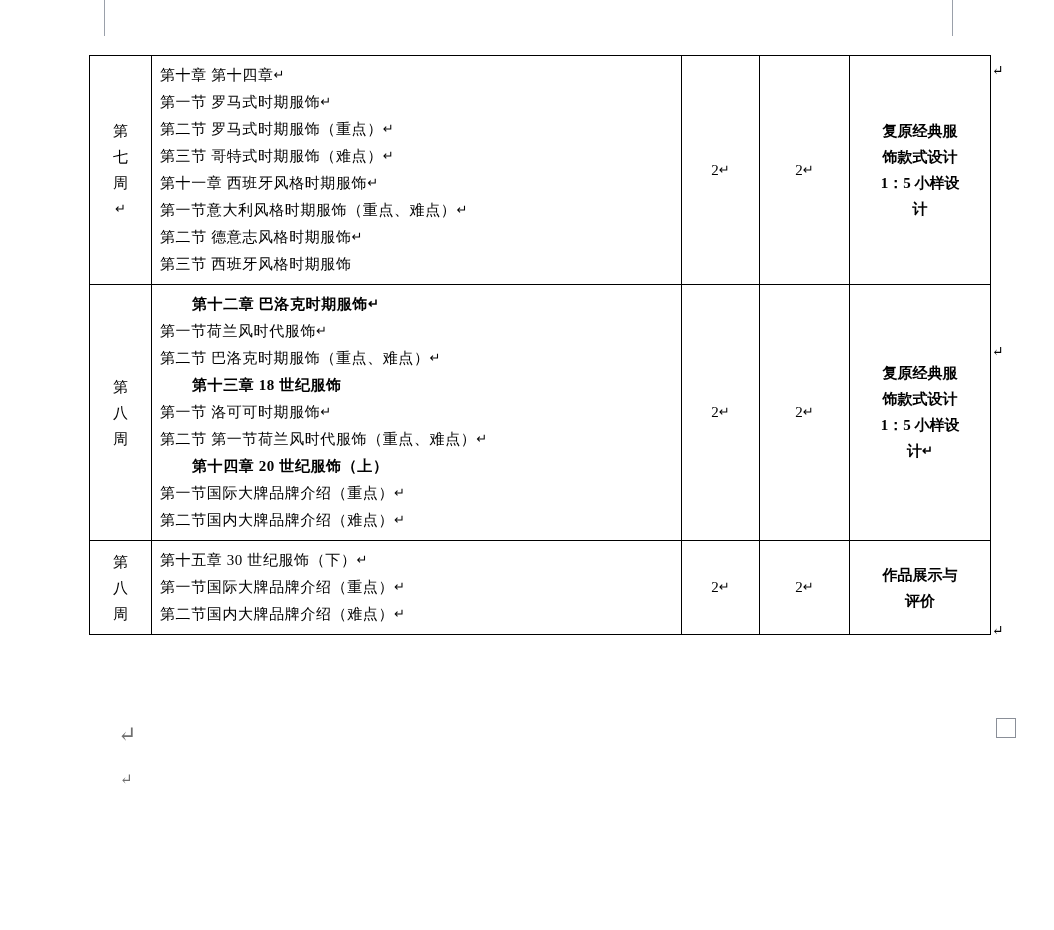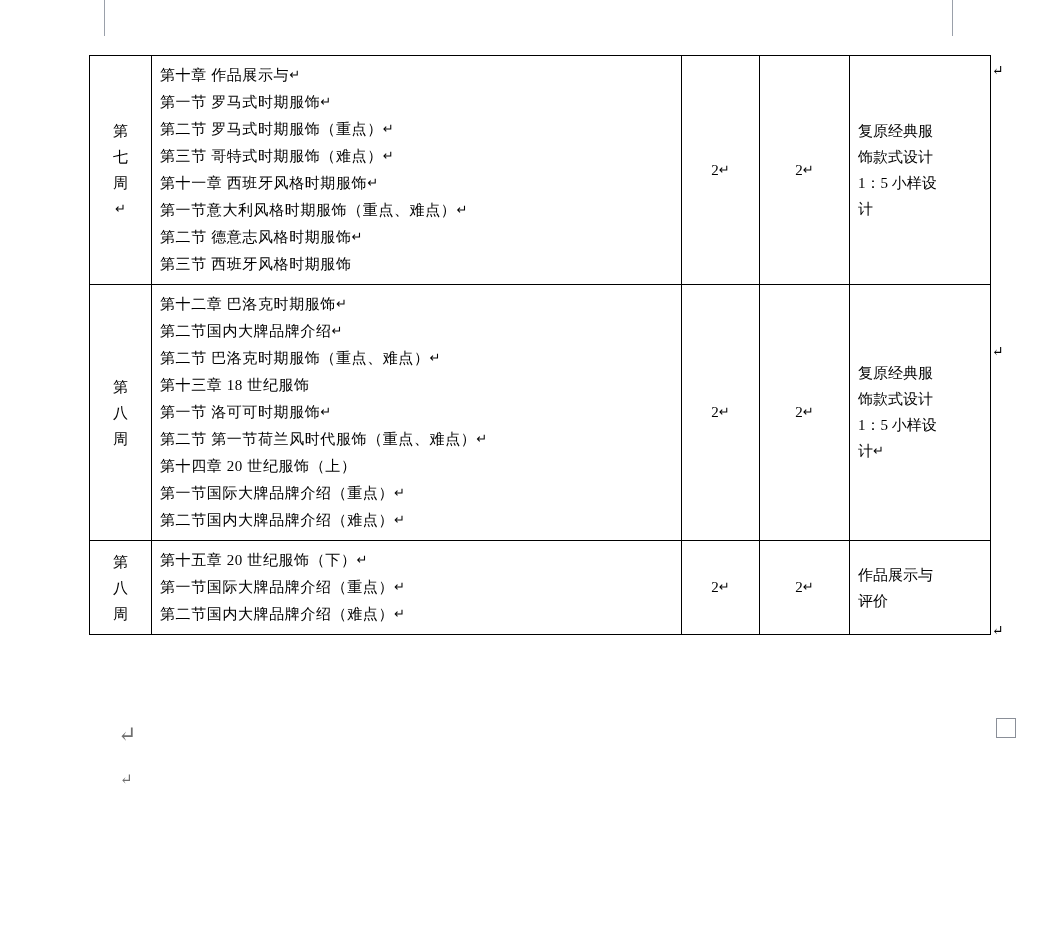--- a/index.html
+++ b/index.html
@@ -65,30 +65,31 @@
   td.content {
     text-align: left;
     vertical-align: middle;
   }
   td.content .line {
     white-space: nowrap;
     font-size: 15px;
     line-height: 27px;
     letter-spacing: 0.6px;
   }
-  td.content .line.bold { font-weight: normal; }
+  td.content .line.bold { font-weight: bold; margin-left: 32px; }
 
   td.num {
     text-align: center;
     font-size: 15px;
   }
   td.remark {
-    text-align: left;
+    text-align: center;
     font-size: 15px;
     line-height: 28px;
+    font-weight: bold;
   }
   td.remark .line { display: block; }
 
   
   .pm {
     font-family: "Liberation Sans", sans-serif;
     font-size: 13px;
     color: #000000;
     display: inline-block;
     transform: translateY(-1px);
@@ -141,21 +142,21 @@
     </colgroup>
     <tbody>
 
       <tr>
         <td class="week">
           <span class="wchar">第</span>
           <span class="wchar">七</span>
           <span class="wchar">周</span><span class="pm">↵</span>
         </td>
         <td class="content">
-          <div class="line"><span>第十章  作品展示与</span><span class="pm">↵</span></div>
+          <div class="line"><span>第十章  第十四章</span><span class="pm">↵</span></div>
           <div class="line"><span>第一节  罗马式时期服饰</span><span class="pm">↵</span></div>
           <div class="line"><span>第二节  罗马式时期服饰（重点）</span><span class="pm">↵</span></div>
           <div class="line"><span>第三节  哥特式时期服饰（难点）</span><span class="pm">↵</span></div>
           <div class="line"><span>第十一章  西班牙风格时期服饰</span><span class="pm">↵</span></div>
           <div class="line"><span>第一节意大利风格时期服饰（重点、难点）</span><span class="pm">↵</span></div>
           <div class="line"><span>第二节  德意志风格时期服饰</span><span class="pm">↵</span></div>
           <div class="line"><span>第三节  西班牙风格时期服饰</span></div>
         </td>
         <td class="num"><span>2</span><span class="pm">↵</span></td>
         <td class="num"><span>2</span><span class="pm">↵</span></td>
@@ -168,21 +169,21 @@
       </tr>
 
       <tr>
         <td class="week">
           <span class="wchar">第</span>
           <span class="wchar">八</span>
           <span class="wchar">周</span>
         </td>
         <td class="content">
           <div class="line bold"><span>第十二章 巴洛克时期服饰</span><span class="pm">↵</span></div>
-          <div class="line"><span>第二节国内大牌品牌介绍</span><span class="pm">↵</span></div>
+          <div class="line"><span>第一节荷兰风时代服饰</span><span class="pm">↵</span></div>
           <div class="line"><span>第二节 巴洛克时期服饰（重点、难点）</span><span class="pm">↵</span></div>
           <div class="line bold"><span>第十三章 18 世纪服饰</span></div>
           <div class="line"><span>第一节 洛可可时期服饰</span><span class="pm">↵</span></div>
           <div class="line"><span>第二节 第一节荷兰风时代服饰（重点、难点）</span><span class="pm">↵</span></div>
           <div class="line bold"><span>第十四章 20 世纪服饰（上）</span></div>
           <div class="line"><span>第一节国际大牌品牌介绍（重点）</span><span class="pm">↵</span></div>
           <div class="line"><span>第二节国内大牌品牌介绍（难点）</span><span class="pm">↵</span></div>
         </td>
         <td class="num"><span>2</span><span class="pm">↵</span></td>
         <td class="num"><span>2</span><span class="pm">↵</span></td>
@@ -194,21 +195,21 @@
         </td>
       </tr>
 
       <tr>
         <td class="week">
           <span class="wchar">第</span>
           <span class="wchar">八</span>
           <span class="wchar">周</span>
         </td>
         <td class="content">
-          <div class="line"><span>第十五章  20 世纪服饰（下）</span><span class="pm">↵</span></div>
+          <div class="line"><span>第十五章  30 世纪服饰（下）</span><span class="pm">↵</span></div>
           <div class="line"><span>第一节国际大牌品牌介绍（重点）</span><span class="pm">↵</span></div>
           <div class="line"><span>第二节国内大牌品牌介绍（难点）</span><span class="pm">↵</span></div>
         </td>
         <td class="num"><span>2</span><span class="pm">↵</span></td>
         <td class="num"><span>2</span><span class="pm">↵</span></td>
         <td class="remark">
           <span class="line">作品展示与</span>
           <span class="line">评价</span>
         </td>
       </tr>

